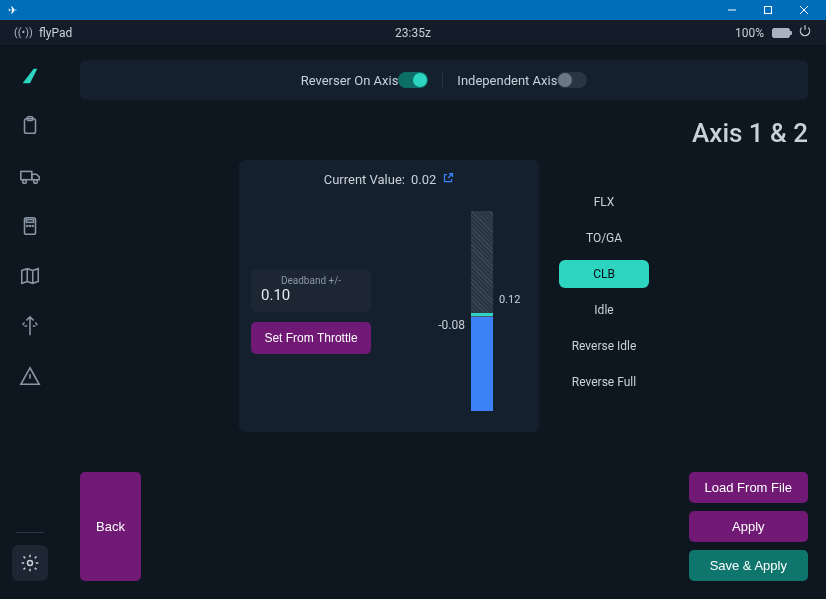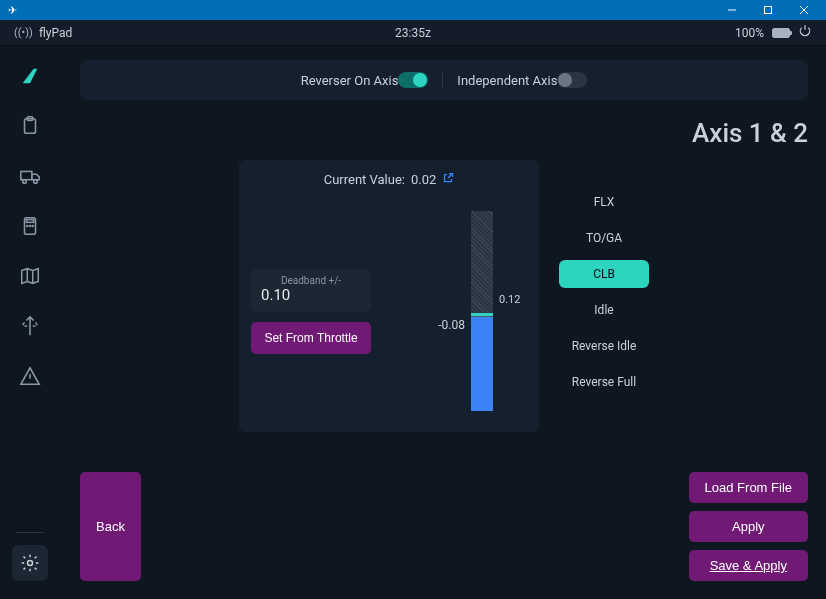--- a/index.html
+++ b/index.html
@@ -322,21 +322,21 @@
   }
   .btn {
     border: none;
     border-radius: 5px;
     padding: 8px 16px;
     font-size: 13px;
     cursor: pointer;
     color: #fff;
   }
   .btn-blue { background: #701a75; }
-  .btn-green { background: #701a75; text-decoration: underline; }
+  .btn-green { background: #0f766e; }
   .btn-group { display: flex; gap: 8px; flex-direction: column; }
 </style>
 </head>
 <body>
 
 <div class="titlebar">
   <span>✈</span>
   <div class="win-controls">
     <div class="tbtn">
       <svg width="10" height="10" viewBox="0 0 10 10">

